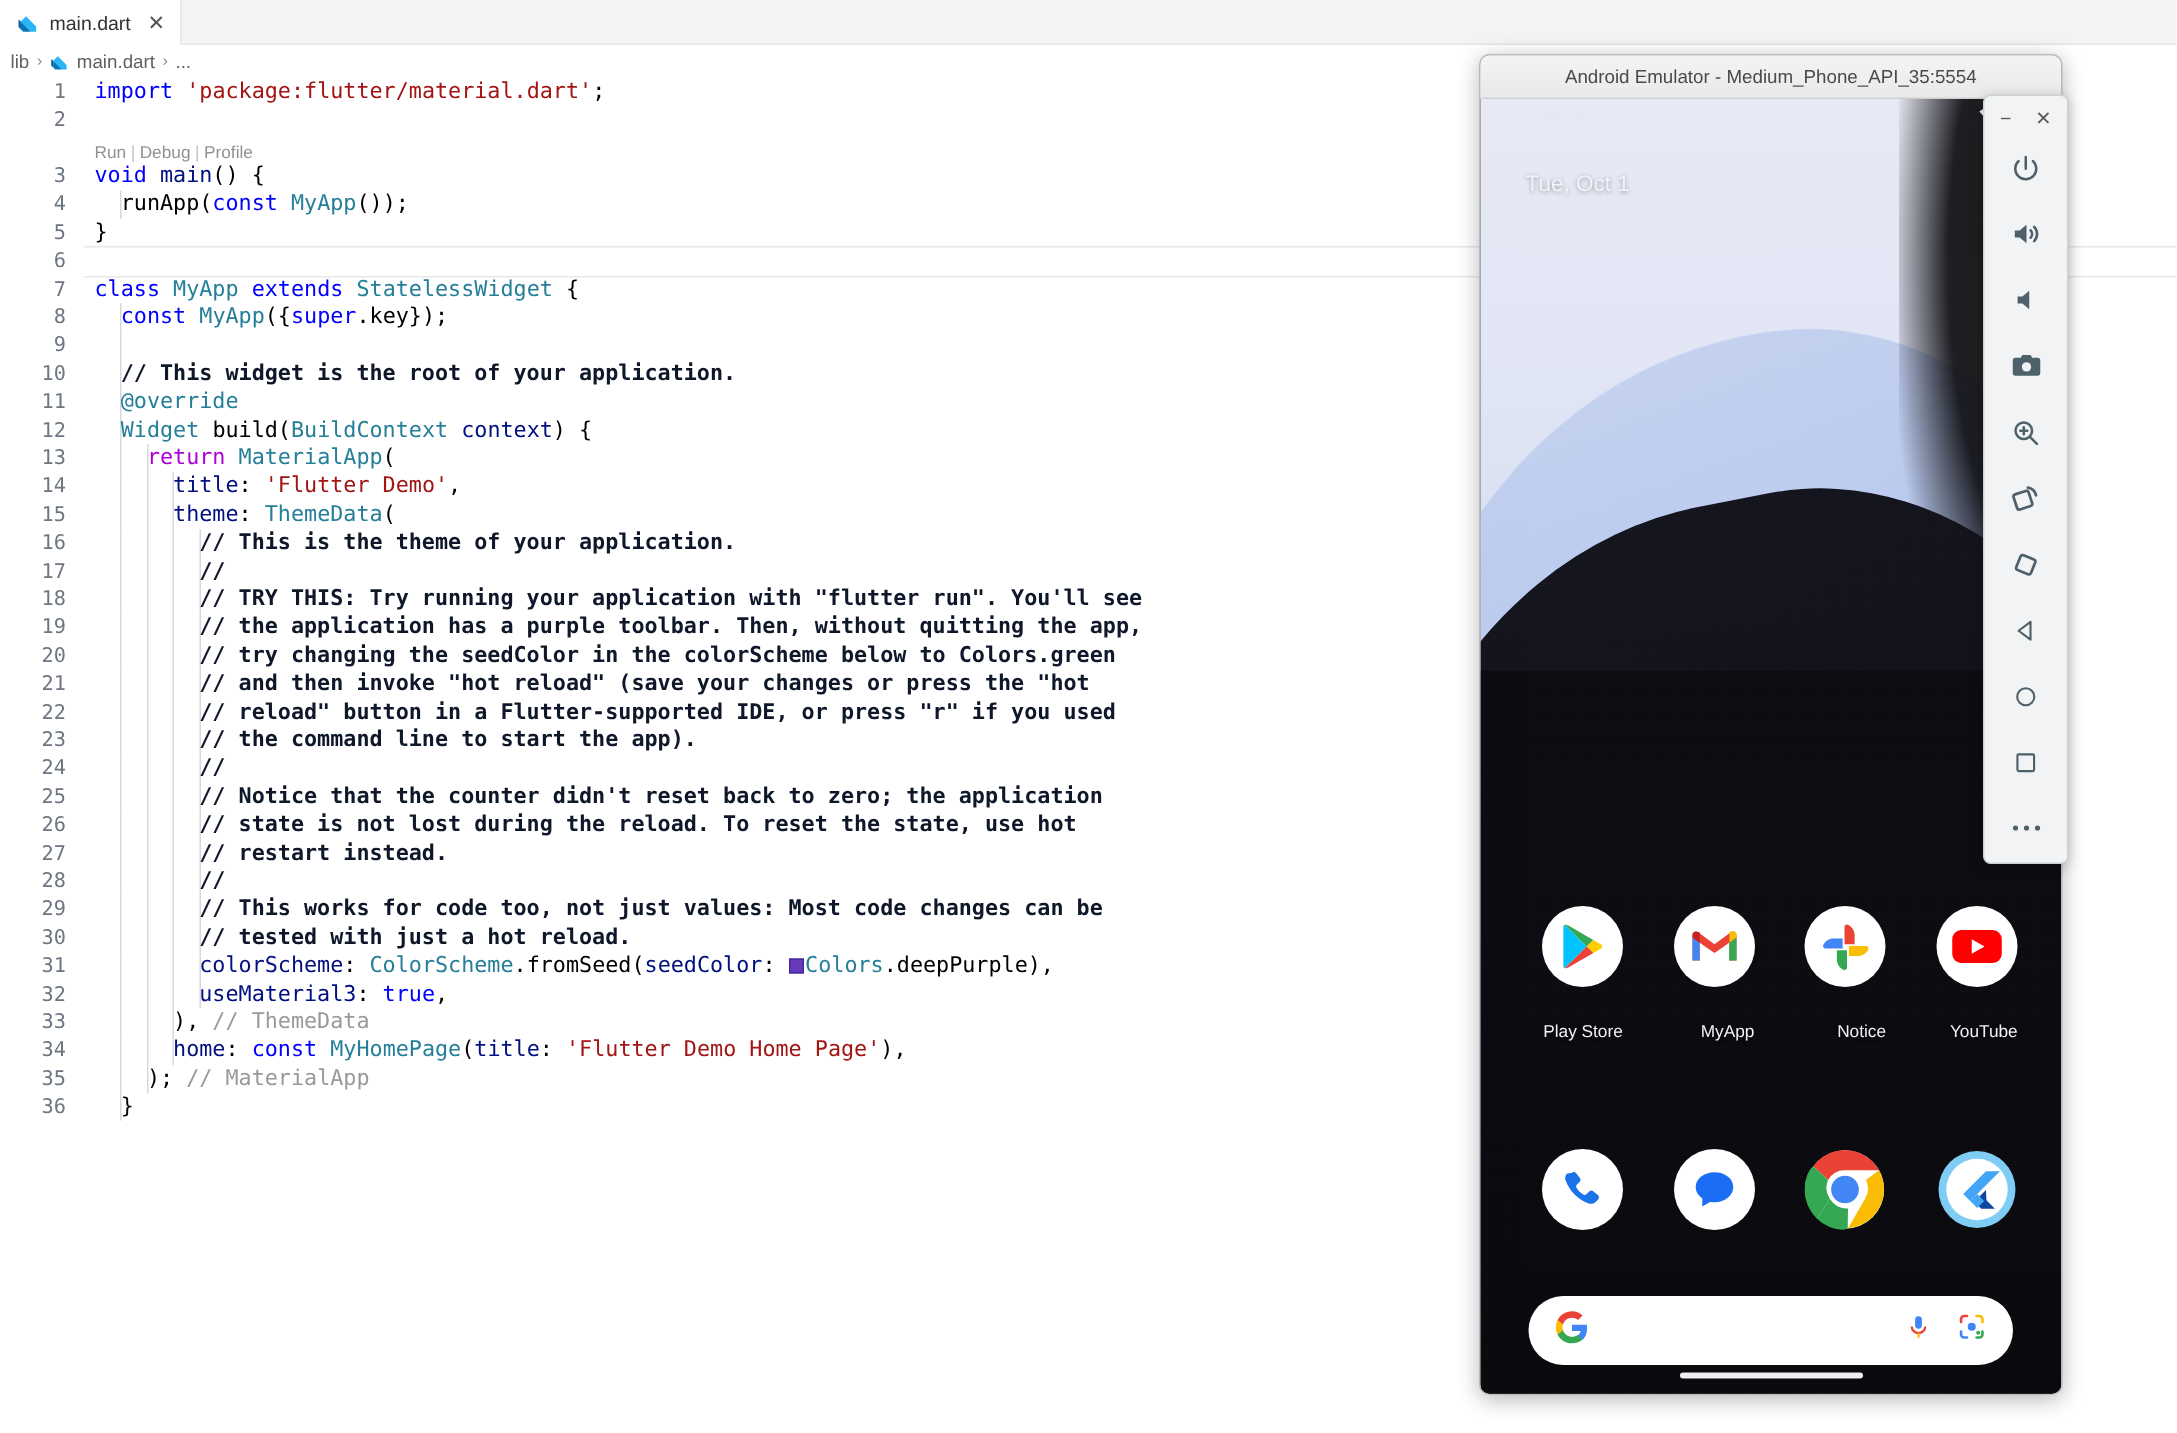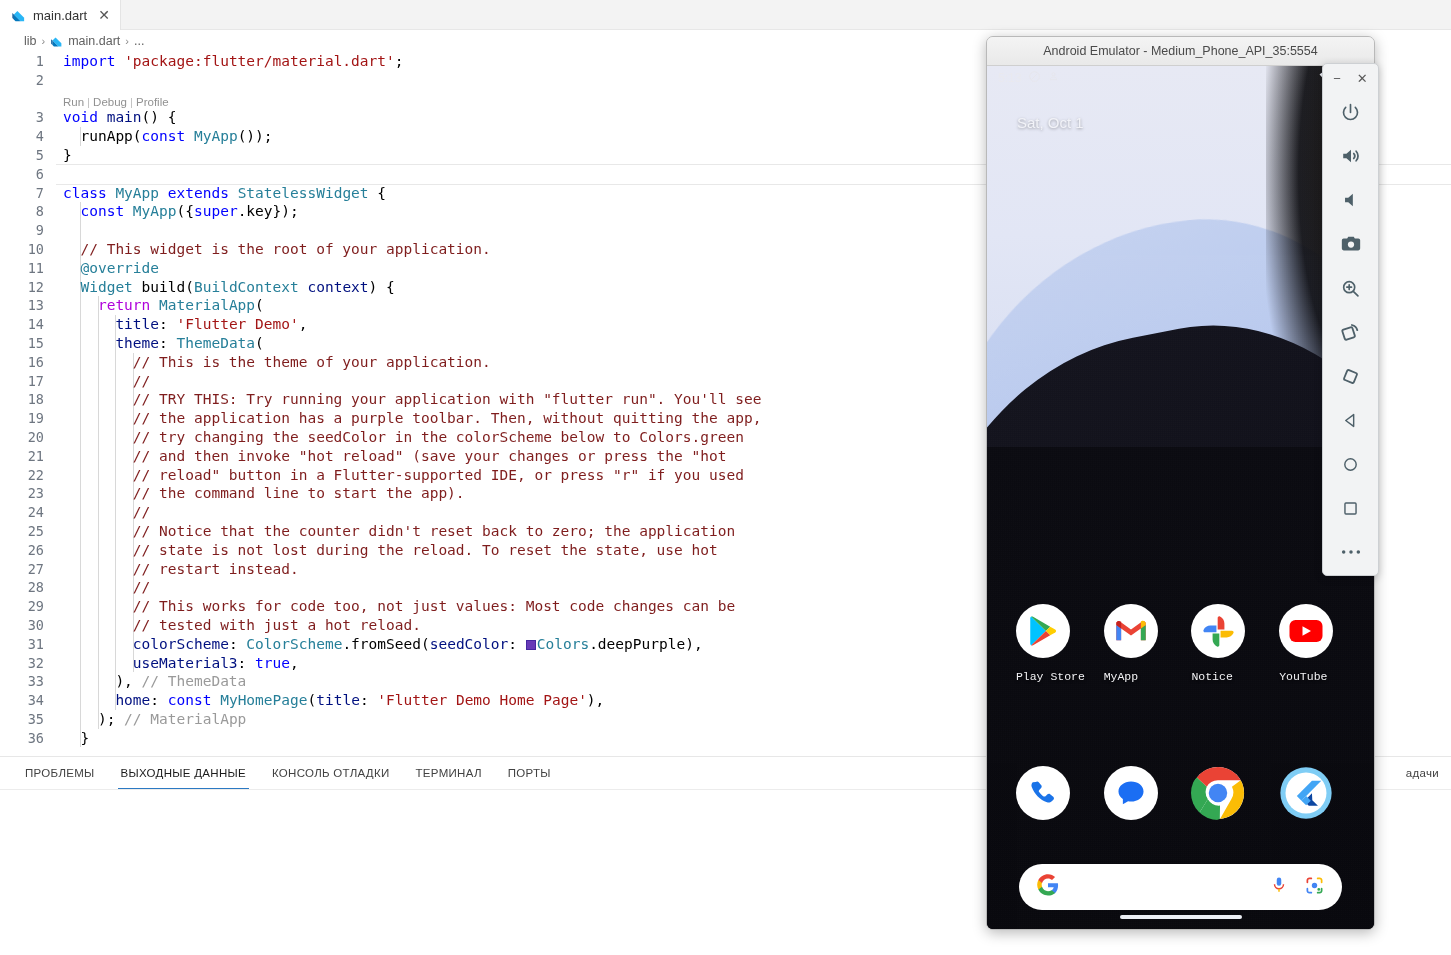--- a/index.html
+++ b/index.html
@@ -30,21 +30,21 @@
   .tab .dart-logo { width: 15px; height: 15px; flex: 0 0 15px; }
   .tab-label { font-size: 13px; color: #333; white-space: nowrap; }
   .tab-close {
     width: 16px; height: 16px; line-height: 16px; text-align: center;
     font-size: 14px; color: #555; margin-left: 2px; cursor: pointer;
   }
 
   .breadcrumb {
     position: absolute; left: 0; top: 30px; width: 1451px; height: 22px;
     display: flex; align-items: center; gap: 4px;
-    padding-left: 24px;
+    padding-left: 7px;
     font-size: 12.5px; color: #616161;
     background: #ffffff;
   }
   .bc-item { display: flex; align-items: center; gap: 5px; cursor: pointer; white-space: nowrap; }
   .bc-sep { color: #8a8a8a; font-size: 11px; padding: 0 1px; }
   .bc-item .dart-logo { width: 13px; height: 13px; }
 
   .editor {
     position: absolute; left: 0; top: 52px; width: 1451px; height: 704px;
     background: #ffffff; overflow: hidden;
@@ -77,21 +77,21 @@
     font-family: "Liberation Sans", sans-serif; height: 18.8px; line-height: 18.8px;
   }
   .codelens span { cursor: pointer; }
   .codelens .sep { color: #c0c0c0; padding: 0 3px; }
 
   
   .k   { color: #0000ff; }   
   .kd  { color: #af00db; }   
   .ty  { color: #267f99; }   
   .st  { color: #a31515; }   
-  .cm  { color: #7f1d1d; }   
+  .cm  { color: #0f172a; font-weight: bold; }   
   .cmg { color: #9a9a9a; }   
   .pn  { color: #000000; }   
   .an  { color: #267f99; }   
   .pm  { color: #001080; }   
   .swatch {
     display: inline-block; width: 10px; height: 10px;
     background: #673ab7; border: 1px solid #4527a0;
     vertical-align: -1px; margin-right: 1px;
   }
 
@@ -195,22 +195,22 @@
     text-shadow: 0 1px 3px rgba(0,0,0,.35);
   }
 
   .app-row {
     position: absolute; left: 0; width: 100%;
     display: flex; justify-content: space-around;
     padding: 0 18px;
   }
   .app-row.r1 { top: 538px; }
   .app {
-    display: flex; flex-direction: column; align-items: flex-start; gap: 12px;
-    width: 66px; cursor: pointer; font-family: Liberation Mono, monospace;
+    display: flex; flex-direction: column; align-items: flex-end; gap: 24px;
+    width: 66px; cursor: pointer;
   }
   .app-ico {
     width: 54px; height: 54px; border-radius: 50%;
     background: #ffffff;
     display: flex; align-items: center; justify-content: center;
     overflow: hidden;
   }
   .app-lbl {
     font-size: 11.5px; color: #f2f2f5;
     text-shadow: 0 1px 3px rgba(0,0,0,.6);
@@ -296,31 +296,20 @@
         <span>main.dart</span>
       </span>
       <span class="bc-sep">›</span>
       <span class="bc-item">...</span>
     </div>
 
     <div class="editor">
       <div class="code-area" id="code-area"><div class="line"><span class="ln">1</span><span class="code"><span class="k">import</span><span class="pn"> </span><span class="st">'package:flutter/material.dart'</span><span class="pn">;</span></span></div><div class="line"><span class="ln">2</span><span class="code"></span></div><div class="line" style="margin-top: 18.8px;"><span class="ln">3</span><span class="code"><span class="k">void</span><span class="pn"> </span><span class="pm">main</span><span class="pn">() {</span></span></div><div class="line" style="margin-top: 0px;"><span class="ln">4</span><span class="guide" style="left: 80.42px;"></span><span class="code"><span class="pn">  runApp</span><span class="pn">(</span><span class="k">const</span><span class="pn"> </span><span class="ty">MyApp</span><span class="pn">());</span></span></div><div class="line" style="margin-top: 0px;"><span class="ln">5</span><span class="code"><span class="pn">}</span></span></div><div class="line hl" style="margin-top: 0px;"><span class="ln">6</span><span class="code"></span></div><div class="line" style="margin-top: 0px;"><span class="ln">7</span><span class="code"><span class="k">class</span><span class="pn"> </span><span class="ty">MyApp</span><span class="pn"> </span><span class="k">extends</span><span class="pn"> </span><span class="ty">StatelessWidget</span><span class="pn"> {</span></span></div><div class="line" style="margin-top: 0px;"><span class="ln">8</span><span class="guide" style="left: 80.42px;"></span><span class="code"><span class="pn">  </span><span class="k">const</span><span class="pn"> </span><span class="ty">MyApp</span><span class="pn">({</span><span class="k">super</span><span class="pn">.key});</span></span></div><div class="line" style="margin-top: 0px;"><span class="ln">9</span><span class="guide" style="left: 80.42px;"></span><span class="code"></span></div><div class="line" style="margin-top: 0px;"><span class="ln">10</span><span class="guide" style="left: 80.42px;"></span><span class="code"><span class="cm">  // This widget is the root of your application.</span></span></div><div class="line" style="margin-top: 0px;"><span class="ln">11</span><span class="guide" style="left: 80.42px;"></span><span class="code"><span class="pn">  </span><span class="an">@override</span></span></div><div class="line" style="margin-top: 0px;"><span class="ln">12</span><span class="guide" style="left: 80.42px;"></span><span class="code"><span class="pn">  </span><span class="ty">Widget</span><span class="pn"> build(</span><span class="ty">BuildContext</span><span class="pn"> </span><span class="pm">context</span><span class="pn">) {</span></span></div><div class="line" style="margin-top: 0px;"><span class="ln">13</span><span class="guide" style="left: 80.42px;"></span><span class="guide" style="left: 97.84px;"></span><span class="code"><span class="pn">    </span><span class="kd">return</span><span class="pn"> </span><span class="ty">MaterialApp</span><span class="pn">(</span></span></div><div class="line" style="margin-top: 0px;"><span class="ln">14</span><span class="guide" style="left: 80.42px;"></span><span class="guide" style="left: 97.84px;"></span><span class="guide" style="left: 115.26px;"></span><span class="code"><span class="pn">      </span><span class="pm">title</span><span class="pn">: </span><span class="st">'Flutter Demo'</span><span class="pn">,</span></span></div><div class="line" style="margin-top: 0px;"><span class="ln">15</span><span class="guide" style="left: 80.42px;"></span><span class="guide" style="left: 97.84px;"></span><span class="guide" style="left: 115.26px;"></span><span class="code"><span class="pn">      </span><span class="pm">theme</span><span class="pn">: </span><span class="ty">ThemeData</span><span class="pn">(</span></span></div><div class="line" style="margin-top: 0px;"><span class="ln">16</span><span class="guide" style="left: 80.42px;"></span><span class="guide" style="left: 97.84px;"></span><span class="guide" style="left: 115.26px;"></span><span class="guide" style="left: 132.68px;"></span><span class="code"><span class="cm">        // This is the theme of your application.</span></span></div><div class="line" style="margin-top: 0px;"><span class="ln">17</span><span class="guide" style="left: 80.42px;"></span><span class="guide" style="left: 97.84px;"></span><span class="guide" style="left: 115.26px;"></span><span class="guide" style="left: 132.68px;"></span><span class="code"><span class="cm">        //</span></span></div><div class="line" style="margin-top: 0px;"><span class="ln">18</span><span class="guide" style="left: 80.42px;"></span><span class="guide" style="left: 97.84px;"></span><span class="guide" style="left: 115.26px;"></span><span class="guide" style="left: 132.68px;"></span><span class="code"><span class="cm">        // TRY THIS: Try running your application with "flutter run". You'll see</span></span></div><div class="line" style="margin-top: 0px;"><span class="ln">19</span><span class="guide" style="left: 80.42px;"></span><span class="guide" style="left: 97.84px;"></span><span class="guide" style="left: 115.26px;"></span><span class="guide" style="left: 132.68px;"></span><span class="code"><span class="cm">        // the application has a purple toolbar. Then, without quitting the app,</span></span></div><div class="line" style="margin-top: 0px;"><span class="ln">20</span><span class="guide" style="left: 80.42px;"></span><span class="guide" style="left: 97.84px;"></span><span class="guide" style="left: 115.26px;"></span><span class="guide" style="left: 132.68px;"></span><span class="code"><span class="cm">        // try changing the seedColor in the colorScheme below to Colors.green</span></span></div><div class="line" style="margin-top: 0px;"><span class="ln">21</span><span class="guide" style="left: 80.42px;"></span><span class="guide" style="left: 97.84px;"></span><span class="guide" style="left: 115.26px;"></span><span class="guide" style="left: 132.68px;"></span><span class="code"><span class="cm">        // and then invoke "hot reload" (save your changes or press the "hot</span></span></div><div class="line" style="margin-top: 0px;"><span class="ln">22</span><span class="guide" style="left: 80.42px;"></span><span class="guide" style="left: 97.84px;"></span><span class="guide" style="left: 115.26px;"></span><span class="guide" style="left: 132.68px;"></span><span class="code"><span class="cm">        // reload" button in a Flutter-supported IDE, or press "r" if you used</span></span></div><div class="line" style="margin-top: 0px;"><span class="ln">23</span><span class="guide" style="left: 80.42px;"></span><span class="guide" style="left: 97.84px;"></span><span class="guide" style="left: 115.26px;"></span><span class="guide" style="left: 132.68px;"></span><span class="code"><span class="cm">        // the command line to start the app).</span></span></div><div class="line" style="margin-top: 0px;"><span class="ln">24</span><span class="guide" style="left: 80.42px;"></span><span class="guide" style="left: 97.84px;"></span><span class="guide" style="left: 115.26px;"></span><span class="guide" style="left: 132.68px;"></span><span class="code"><span class="cm">        //</span></span></div><div class="line" style="margin-top: 0px;"><span class="ln">25</span><span class="guide" style="left: 80.42px;"></span><span class="guide" style="left: 97.84px;"></span><span class="guide" style="left: 115.26px;"></span><span class="guide" style="left: 132.68px;"></span><span class="code"><span class="cm">        // Notice that the counter didn't reset back to zero; the application</span></span></div><div class="line" style="margin-top: 0px;"><span class="ln">26</span><span class="guide" style="left: 80.42px;"></span><span class="guide" style="left: 97.84px;"></span><span class="guide" style="left: 115.26px;"></span><span class="guide" style="left: 132.68px;"></span><span class="code"><span class="cm">        // state is not lost during the reload. To reset the state, use hot</span></span></div><div class="line" style="margin-top: 0px;"><span class="ln">27</span><span class="guide" style="left: 80.42px;"></span><span class="guide" style="left: 97.84px;"></span><span class="guide" style="left: 115.26px;"></span><span class="guide" style="left: 132.68px;"></span><span class="code"><span class="cm">        // restart instead.</span></span></div><div class="line" style="margin-top: 0px;"><span class="ln">28</span><span class="guide" style="left: 80.42px;"></span><span class="guide" style="left: 97.84px;"></span><span class="guide" style="left: 115.26px;"></span><span class="guide" style="left: 132.68px;"></span><span class="code"><span class="cm">        //</span></span></div><div class="line" style="margin-top: 0px;"><span class="ln">29</span><span class="guide" style="left: 80.42px;"></span><span class="guide" style="left: 97.84px;"></span><span class="guide" style="left: 115.26px;"></span><span class="guide" style="left: 132.68px;"></span><span class="code"><span class="cm">        // This works for code too, not just values: Most code changes can be</span></span></div><div class="line" style="margin-top: 0px;"><span class="ln">30</span><span class="guide" style="left: 80.42px;"></span><span class="guide" style="left: 97.84px;"></span><span class="guide" style="left: 115.26px;"></span><span class="guide" style="left: 132.68px;"></span><span class="code"><span class="cm">        // tested with just a hot reload.</span></span></div><div class="line" style="margin-top: 0px;"><span class="ln">31</span><span class="guide" style="left: 80.42px;"></span><span class="guide" style="left: 97.84px;"></span><span class="guide" style="left: 115.26px;"></span><span class="guide" style="left: 132.68px;"></span><span class="code"><span class="pn">        </span><span class="pm">colorScheme</span><span class="pn">: </span><span class="ty">ColorScheme</span><span class="pn">.fromSeed(</span><span class="pm">seedColor</span><span class="pn">: </span><span class="swatch" style="background: rgb(103, 58, 183);"></span><span class="ty">Colors</span><span class="pn">.deepPurple),</span></span></div><div class="line" style="margin-top: 0px;"><span class="ln">32</span><span class="guide" style="left: 80.42px;"></span><span class="guide" style="left: 97.84px;"></span><span class="guide" style="left: 115.26px;"></span><span class="guide" style="left: 132.68px;"></span><span class="code"><span class="pn">        </span><span class="pm">useMaterial3</span><span class="pn">: </span><span class="k">true</span><span class="pn">,</span></span></div><div class="line" style="margin-top: 0px;"><span class="ln">33</span><span class="guide" style="left: 80.42px;"></span><span class="guide" style="left: 97.84px;"></span><span class="guide" style="left: 115.26px;"></span><span class="code"><span class="pn">      ),</span><span class="cmg"> // ThemeData</span></span></div><div class="line" style="margin-top: 0px;"><span class="ln">34</span><span class="guide" style="left: 80.42px;"></span><span class="guide" style="left: 97.84px;"></span><span class="guide" style="left: 115.26px;"></span><span class="code"><span class="pn">      </span><span class="pm">home</span><span class="pn">: </span><span class="k">const</span><span class="pn"> </span><span class="ty">MyHomePage</span><span class="pn">(</span><span class="pm">title</span><span class="pn">: </span><span class="st">'Flutter Demo Home Page'</span><span class="pn">),</span></span></div><div class="line" style="margin-top: 0px;"><span class="ln">35</span><span class="guide" style="left: 80.42px;"></span><span class="guide" style="left: 97.84px;"></span><span class="code"><span class="pn">    );</span><span class="cmg"> // MaterialApp</span></span></div><div class="line" style="margin-top: 0px;"><span class="ln">36</span><span class="guide" style="left: 80.42px;"></span><span class="code"><span class="pn">  }</span></span></div><div class="codelens" style="top: 40.6px;"><span>Run</span><span class="sep">|</span><span>Debug</span><span class="sep">|</span><span>Profile</span></div></div>
     </div>
 
-    <div class="panel">
-      <div class="panel-tabs" id="panel-tabs">
-          <div class="ptab">ПРОБЛЕМЫ</div>
-          <div class="ptab active">ВЫХОДНЫЕ ДАННЫЕ</div>
-          <div class="ptab">КОНСОЛЬ ОТЛАДКИ</div>
-          <div class="ptab">ТЕРМИНАЛ</div>
-          <div class="ptab">ПОРТЫ</div>
-        </div>
-      <div class="panel-right-text">адачи</div>
-      <div class="panel-body"></div>
-    </div>
   </div>
 
   <div class="emu">
     <div class="emu-title">Android Emulator - Medium_Phone_API_35:5554</div>
     <div class="emu-screen">
 
       <div class="wallpaper">
         <div class="wp-sky"></div>
         <div class="wp-hill-far"></div>
         <div class="wp-dark-right"></div>
@@ -358,21 +347,21 @@
           </span>
           <span>
             <svg width="9" height="14" viewBox="0 0 12 20">
               <rect x="4" y="0.6" width="4" height="2" rx="0.8" fill="#eceef5"></rect>
               <rect x="1.5" y="2.4" width="9" height="17" rx="1.8" fill="#eceef5"></rect>
             </svg>
           </span>
         </div>
       </div>
 
-      <div class="date-widget">Sat, Oct 1</div>
+      <div class="date-widget">Tue, Oct 1</div>
 
       <div class="app-row r1" id="app-row">
           <div class="app">
             <div class="app-ico">
               <svg width="34" height="34" viewBox="0 0 24 24">
       <path d="M3.6 1.8 14 12 3.6 22.2c-.4-.25-.6-.7-.6-1.3V3.1c0-.6.2-1.05.6-1.3z" fill="#00C3FF"></path>
       <path d="M3.6 1.8 14 12l3.1-3.05L5.3 2.1c-.6-.35-1.25-.4-1.7-.3z" fill="#34A853"></path>
       <path d="M17.1 8.95 14 12l3.1 3.05 3.5-2c.9-.52.9-1.58 0-2.1z" fill="#FFCE00"></path>
       <path d="M3.6 22.2c.45.1 1.1.05 1.7-.3l11.8-6.85L14 12z" fill="#EA4335"></path>
     </svg>

